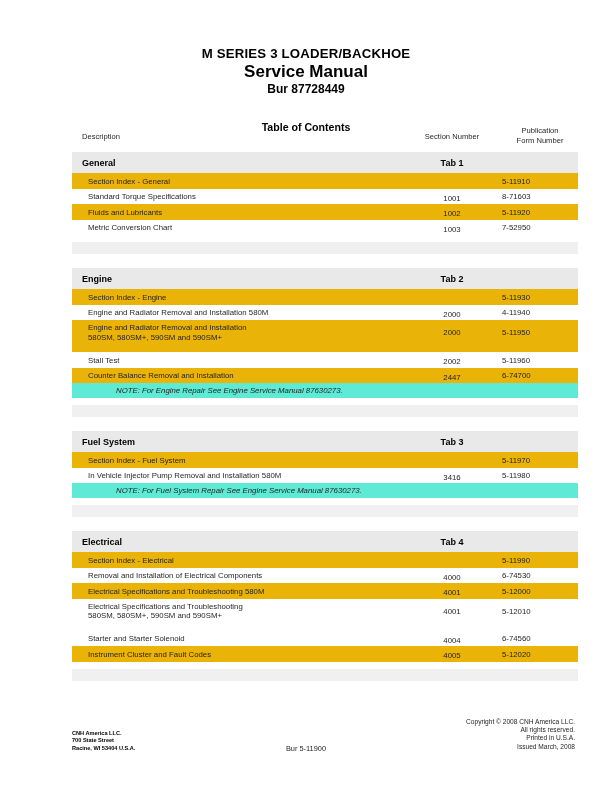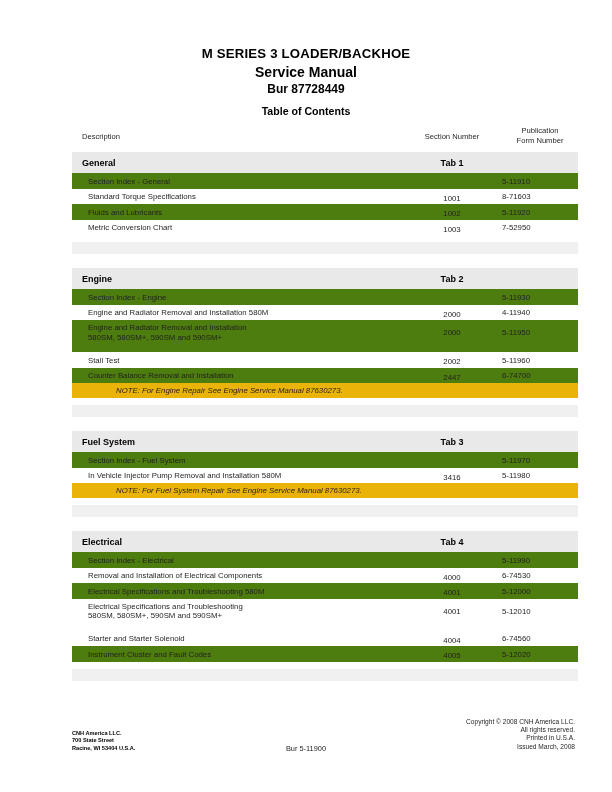--- a/index.html
+++ b/index.html
@@ -33,36 +33,36 @@
     width: 612px;
     text-align: center;
   }
   .title-main {
     font-size: 13.2px;
     font-weight: bold;
     letter-spacing: 0.2px;
     line-height: 16px;
   }
   .title-sub {
-    font-size: 14px;
+    font-size: 17px;
     font-weight: bold;
     line-height: 16px;
     margin-top: 2px;
   }
   .title-bur {
     font-size: 12px;
     font-weight: bold;
     line-height: 14px;
     margin-top: 2px;
   }
   .title-toc {
     font-size: 10.6px;
     font-weight: bold;
     line-height: 14px;
-    margin-top: 8px;
+    margin-top: 24px;
   }
 
   
   .toc-table {
     position: absolute;
     left: 72px;
     top: 126px;
     width: 506px;
   }
 
@@ -98,21 +98,21 @@
   }
 
   .section { width: 506px; }
 
   .row {
     position: relative;
     width: 506px;
     box-sizing: border-box;
     background: #ffffff;
   }
-  .row.shaded { background: #4d7c0f; }
+  .row.shaded { background: #eab308; }
 
   .row .c-desc {
     position: absolute;
     left: 16px;
     top: 0;
     right: 190px;
     font-size: 7.8px;
     color: #231f20;
   }
   .row .c-sec {
@@ -160,21 +160,21 @@
   
   .row.item-row.two-line { height: 32px; }
   .row.item-row.two-line .c-desc {
     top: 3.2px;
     line-height: 9.4px;
   }
   .row.item-row.two-line .c-sec { top: 8.0px; }
   .row.item-row.two-line .c-pub { top: 8.0px; }
 
   
-  .row.note-row { height: 15px; background: #eab308; }
+  .row.note-row { height: 15px; background: #5eead4; }
   .row.note-row .c-desc {
     left: 44px;
     top: 3.4px;
     font-size: 7.8px;
     font-style: italic;
     color: #231f20;
   }
 
   
   .spacer-white { height: 7px; background: #ffffff; width: 506px; }

